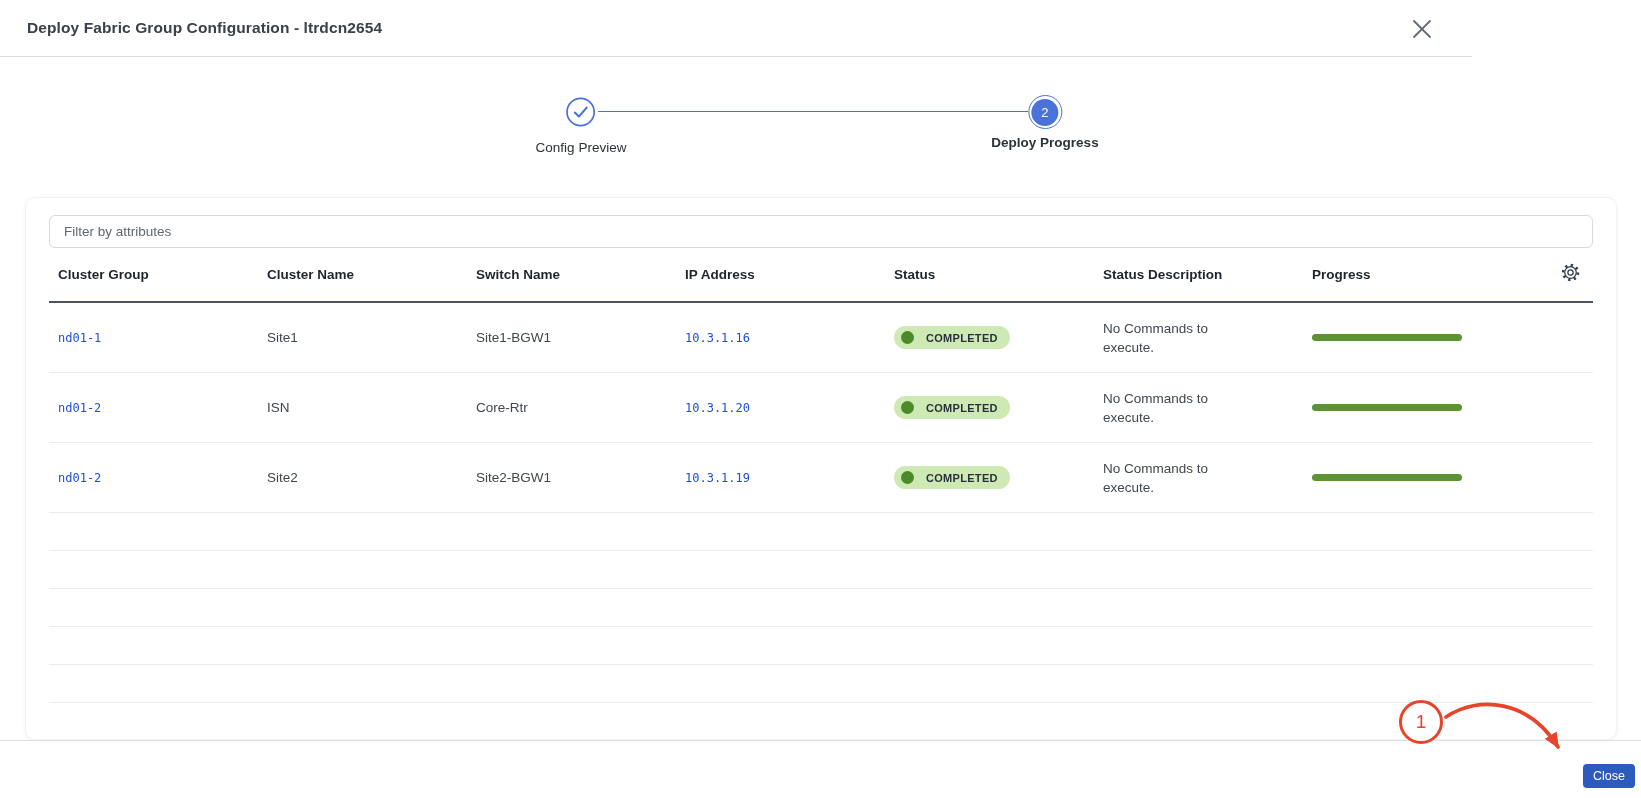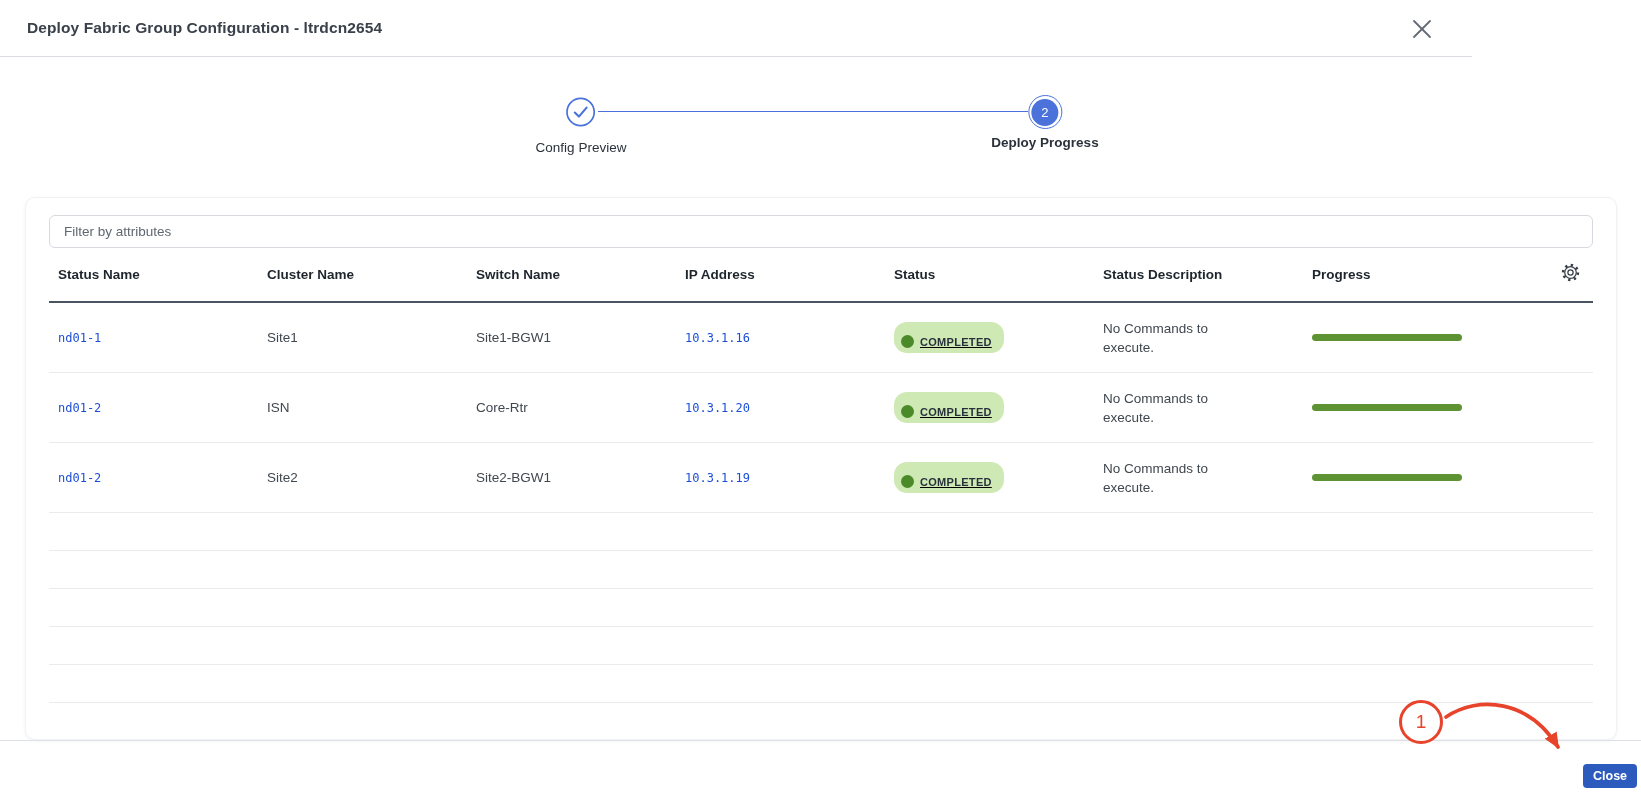--- a/index.html
+++ b/index.html
@@ -72,43 +72,43 @@
   .c-gear { flex: 1 1 auto; display: flex; justify-content: flex-end; padding-right: 12px; }
   .data-row { height: 70px; border-bottom: 1px solid #e9ecef; }
   .td { font-size: 13.5px; color: #40474f; }
   .mono-red {
     font-family: "DejaVu Sans Mono", monospace;
     font-weight: normal; font-size: 12px; color: #1d4ed8;
   }
   .desc { max-width: 150px; line-height: 19px; }
 
   .badge {
-    display: inline-flex; align-items: center; gap: 6px;
-    background: #cfe9b5; border-radius: 13px; padding: 13px 12px 5px 7px; text-decoration: underline;
+    display: inline-flex; align-items: center; gap: 12px;
+    background: #cfe9b5; border-radius: 13px; padding: 5px 12px 5px 7px;
   }
   .badge-dot { width: 13px; height: 13px; border-radius: 50%; background: #4b8a28; }
   .badge-text { font-size: 11px; font-weight: bold; color: #28313b; letter-spacing: .3px; }
 
   .progress-track { width: 150px; }
   .progress-fill { height: 7px; width: 100%; border-radius: 4px; background: #5d9333; }
 
   .empty-row { height: 38px; border-bottom: 1px solid #e9ecef; }
 
   
   .footer-divider {
     position: absolute; left: 0; top: 740px; width: 1641px; height: 0;
     border-top: 1px solid #dde1e6;
   }
   .close-button {
     position: absolute; left: 1583px; top: 764px;
     min-width: 49px; height: 24px; padding: 0 10px;
     background: #2d5bbd; color: #ffffff;
     border: none; border-radius: 4px;
     font-family: "Liberation Sans", sans-serif;
-    font-size: 12.5px; font-weight: bold; cursor: pointer;
+    font-size: 12.5px; font-weight: normal; cursor: pointer;
   }
 
   
   .annotation-circle {
     position: absolute; left: 1399px; top: 700px;
     width: 44px; height: 44px; border-radius: 50%;
     border: 3px solid #e8432b; background: #ffffff;
     display: flex; align-items: center; justify-content: center;
     font-size: 19px; color: #e8432b;
   }
@@ -145,21 +145,21 @@
     <div class="step-label">Deploy Progress</div>
   </div>
 </div>
 
 <div class="card">
   <input class="filter-input" type="text" placeholder="Filter by attributes" style="">
 
   <div class="table">
 
     <div class="trow thead">
-      <div class="c th">Status Name</div>
+      <div class="c th">Cluster Group</div>
       <div class="c th">Cluster Name</div>
       <div class="c th">Switch Name</div>
       <div class="c th">IP Address</div>
       <div class="c th">Status</div>
       <div class="c th">Status Description</div>
       <div class="c th">Progress</div>
       <div class="c-gear">
         <span>
           <svg width="21" height="21" viewBox="0 0 24 24">
             <circle cx="12" cy="12" r="8.4" fill="none" stroke="#343d47" stroke-width="3.1" stroke-dasharray="2.6 4"></circle>

